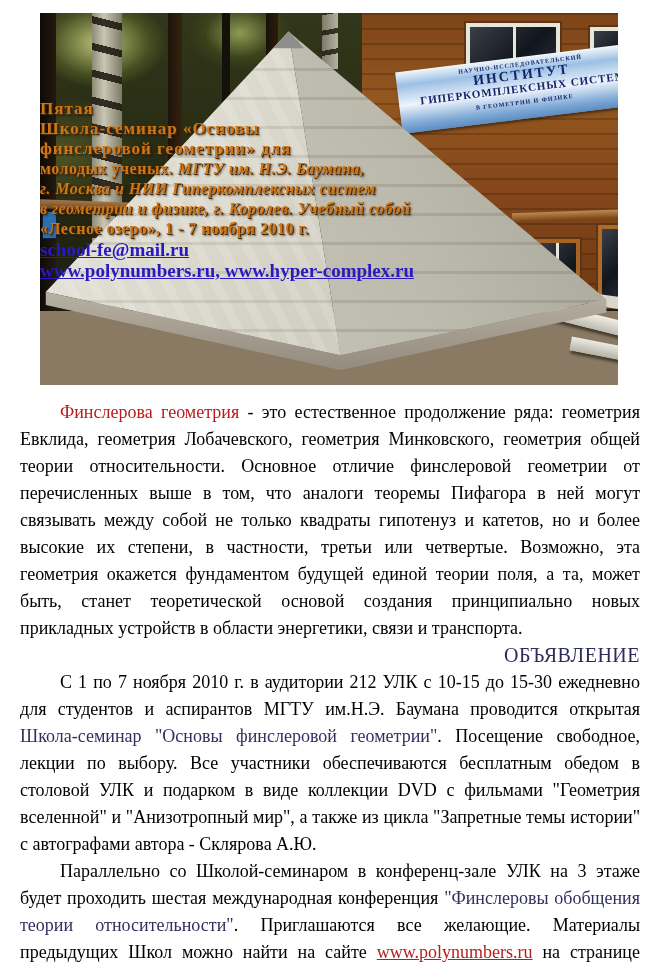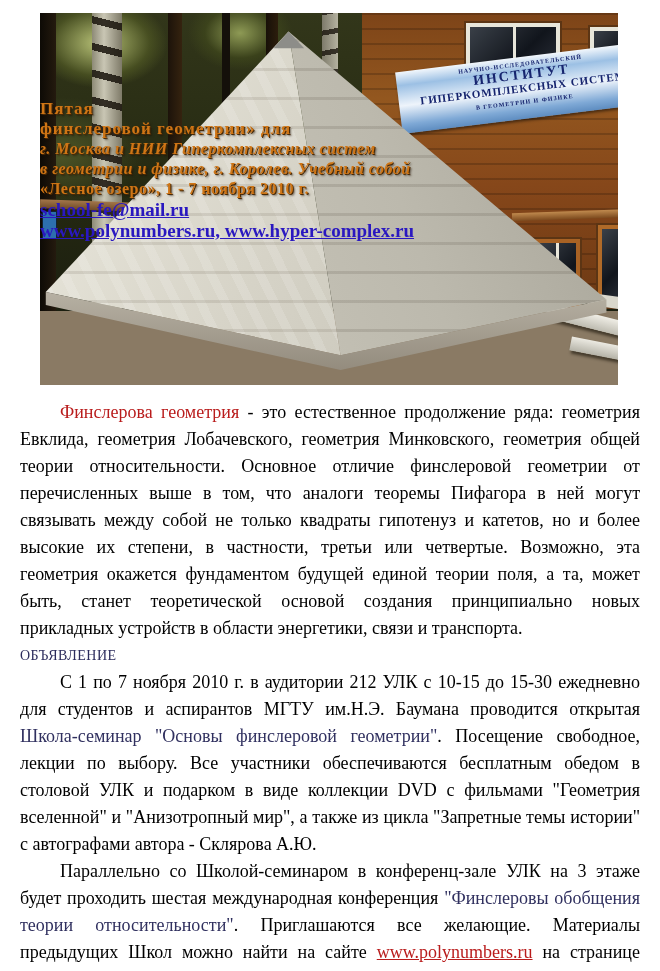--- a/index.html
+++ b/index.html
@@ -85,21 +85,21 @@
   .pyr-text .ln.small{font-size:16px;letter-spacing:0.5px;}
   .pyr-text .it{font-style:italic;}
   .photo-link{display:block;color:#2a18c0;font-weight:bold;font-size:19px;line-height:20px;
     letter-spacing:0;text-shadow:none;margin-top:1px;}
 
   
   .content{margin:14px 20px 0 20px;font-size:18px;line-height:27px;text-align:justify;}
   .content p{margin:0;text-indent:40px;}
   .lead-navy{color:#b91c1c;}
   .navy{color:#30305f;}
-  .heading{margin:25px 0 16px 0;text-align:left;text-indent:0 !important;color:#2c2c5c;font-size:14px;letter-spacing:0.5px;}
+  .heading{margin:25px 0 16px 0;text-align:right;text-indent:0 !important;color:#2c2c5c;font-size:20px;letter-spacing:0.5px;}
   .textlink{color:#b91c1c;text-decoration:underline;}
 </style>
 </head>
 <body>
 
 <div class="page">
 
   <div class="photo">
     <div class="forest">
       <div class="trunk dark1"></div>
@@ -136,21 +136,23 @@
     <div class="curb1"></div>
     <div class="curb2"></div>
 
     <div class="pyr-left"></div>
     <div class="pyr-right"></div>
     <div class="pyr-cap"></div>
     <div class="pyr-base"></div>
 
     <div class="pyr-text">
       <div class="ln">Пятая</div>
+      <div class="ln">Школа-семинар  «Основы</div>
       <div class="ln">финслеровой геометрии» для</div>
+      <div class="ln small"><span>молодых ученых.  </span><span class="it">МГТУ им. Н.Э. Баумана,</span></div>
       <div class="ln small it">г. Москва  и   НИИ   Гиперкомплексных  систем</div>
       <div class="ln small it">в геометрии и физике,  г. Королев. Учебный собой</div>
       <div class="ln small">«Лесное озеро»,  1 - 7 ноября 2010 г.</div>
       <a href="#" class="photo-link">school-fe@mail.ru</a>
       <a href="#" class="photo-link">www.polynumbers.ru,  www.hyper-complex.ru</a>
     </div>
   </div>
 
   <div class="content">
     <p><span class="lead-navy">Финслерова геометрия</span><span> - это естественное продолжение ряда: геометрия Евклида, геометрия Лобачевского, геометрия Минковского, геометрия общей теории относительности. Основное отличие финслеровой геометрии от перечисленных выше в том, что аналоги теоремы Пифагора в ней могут связывать между собой не только квадраты гипотенуз и катетов, но и более высокие их степени, в частности, третьи или четвертые. Возможно, эта геометрия окажется фундаментом будущей единой теории поля, а та, может быть, станет теоретической основой создания принципиально новых прикладных устройств в области энергетики, связи и транспорта.</span></p>

